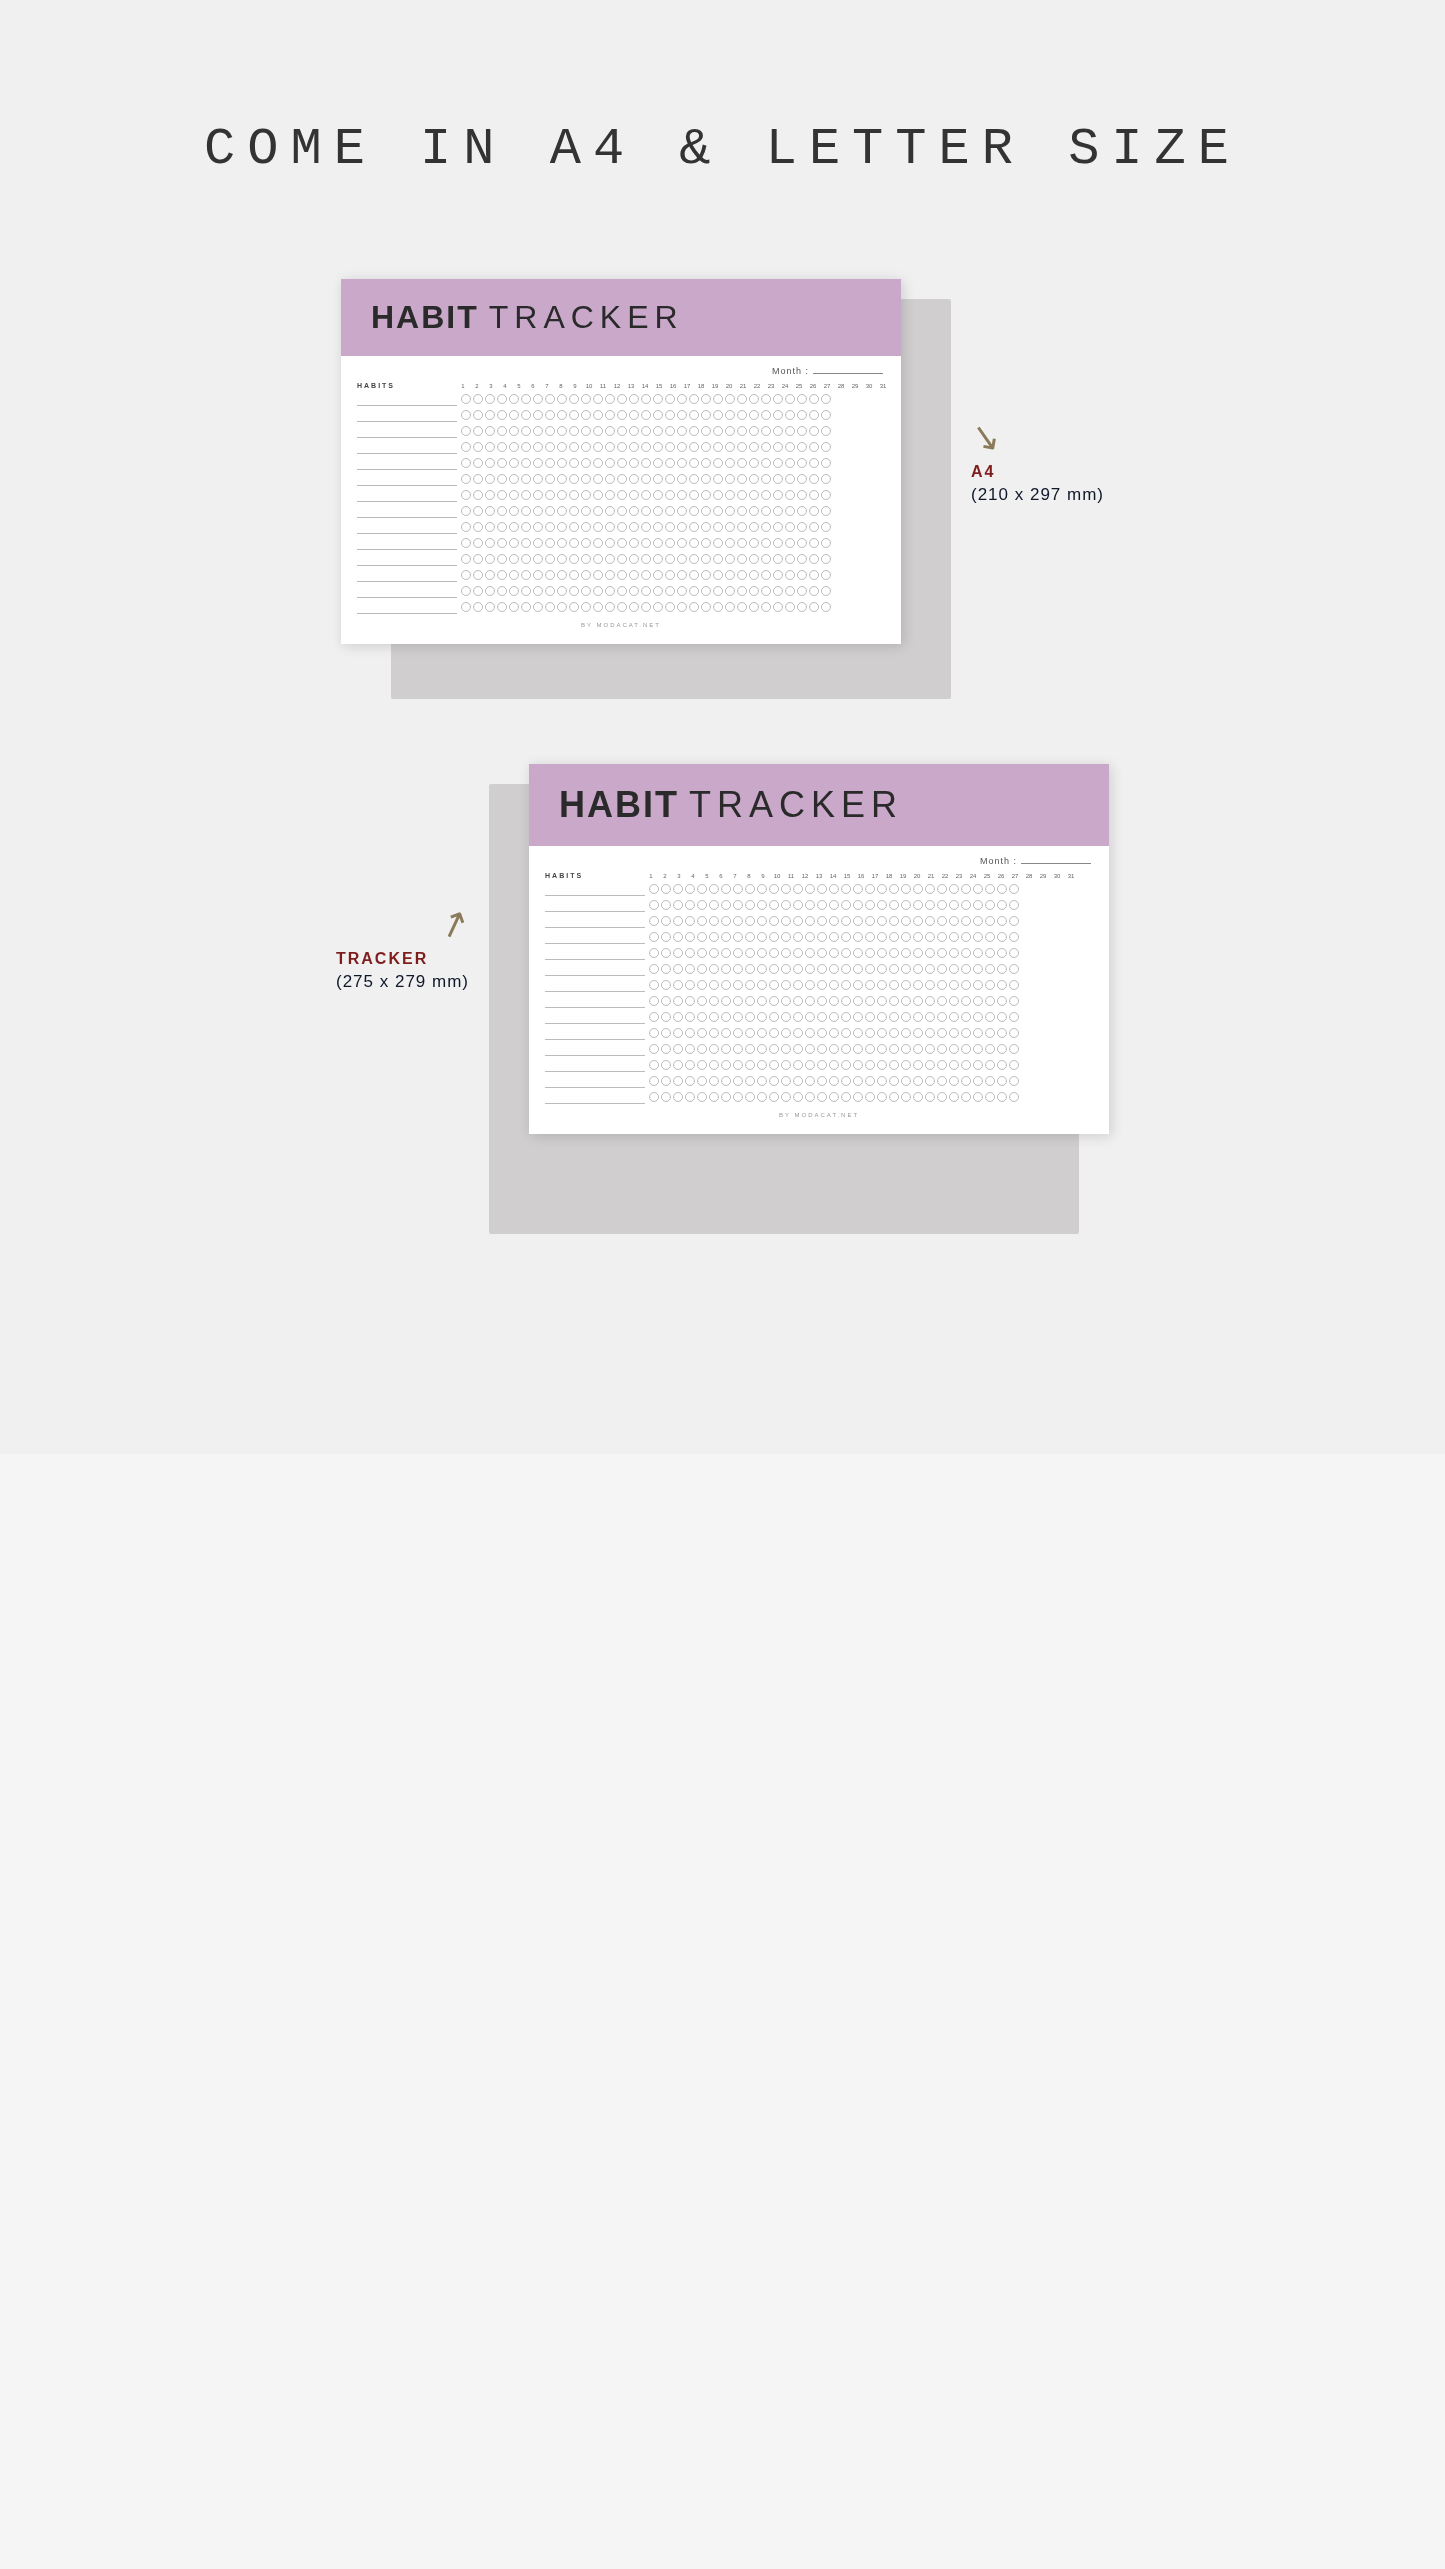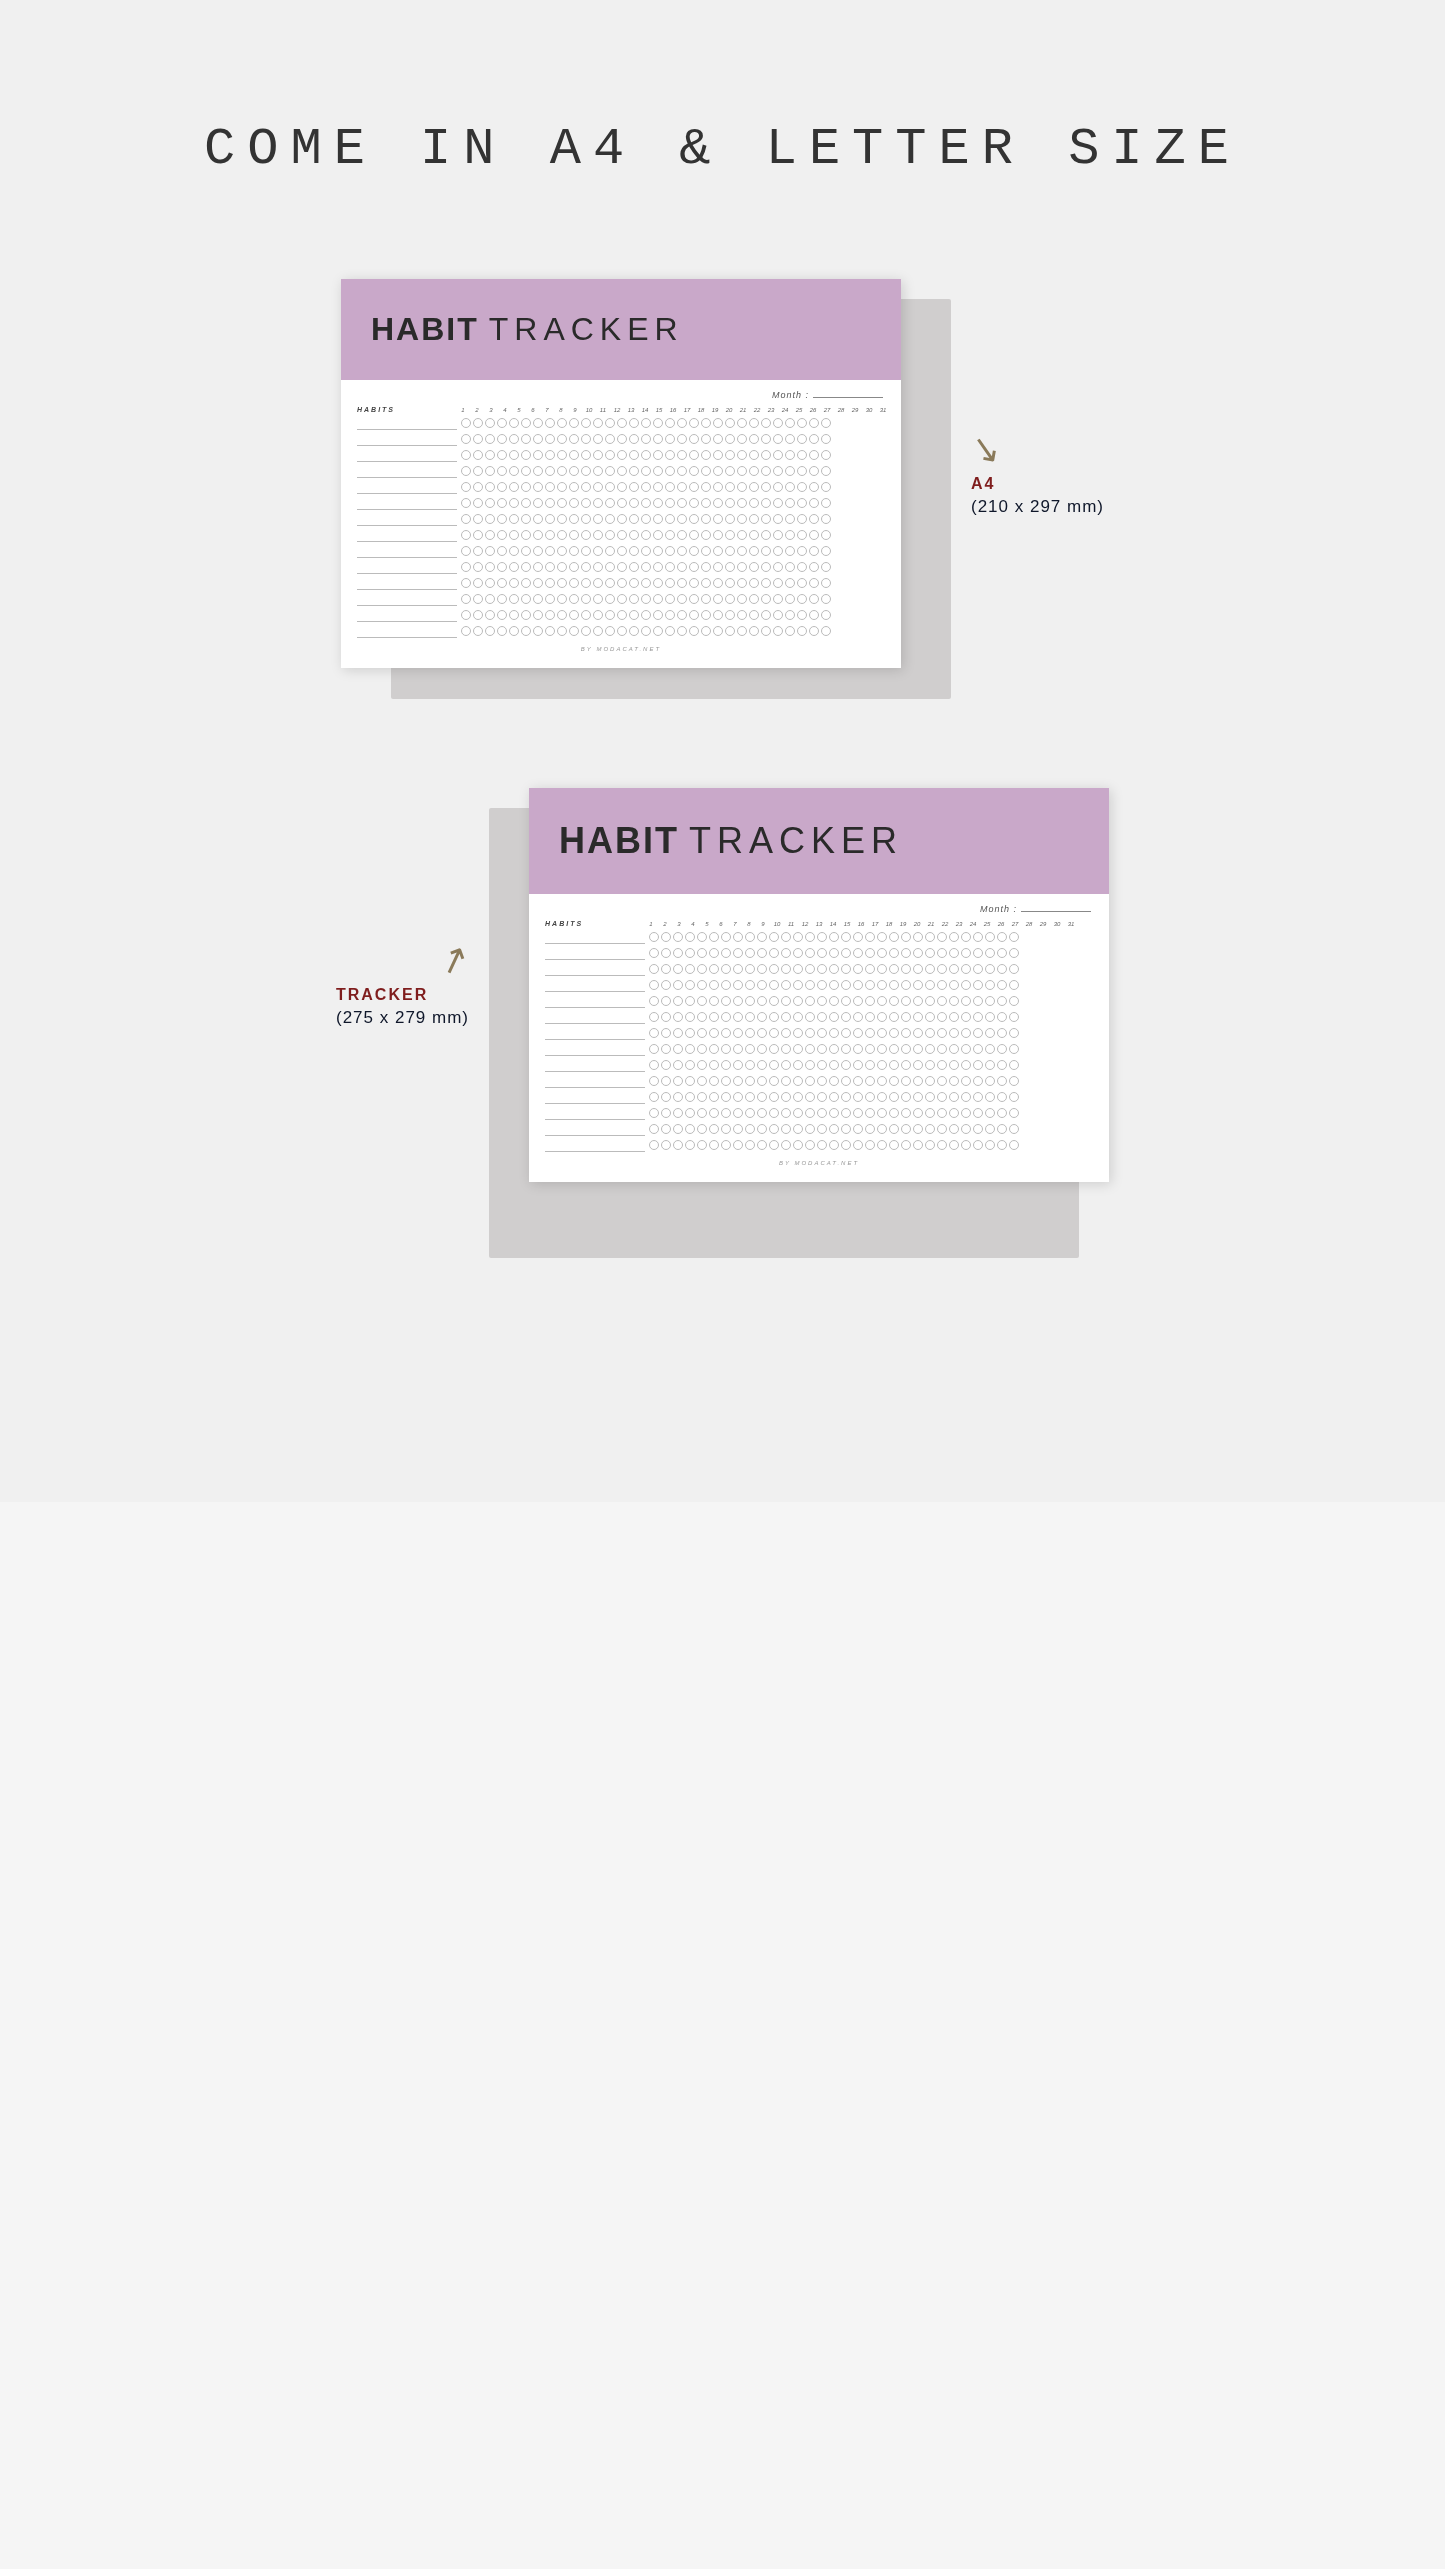--- a/index.html
+++ b/index.html
@@ -66,21 +66,21 @@
     .a4-card {
       position: relative;
       width: 560px;
       background: #fff;
       box-shadow: 2px 2px 12px rgba(0,0,0,0.15);
       z-index: 2;
     }
 
     .tracker-header {
       background: #c9a8c9;
-      padding: 32px 30px;
+      padding: 20px 30px;
       display: flex;
       align-items: center;
     }
 
     .tracker-header .habit-bold {
       font-family: Arial, sans-serif;
       font-weight: 900;
       font-size: 32px;
       color: #2a2a2a;
       letter-spacing: 2px;
@@ -92,21 +92,20 @@
       font-weight: 300;
       font-size: 32px;
       color: #2a2a2a;
       letter-spacing: 6px;
       text-transform: uppercase;
       margin-left: 10px;
     }
 
     .tracker-body {
       padding: 10px 16px 16px 16px;
-      font-style: italic;
     }
 
     .month-row {
       display: flex;
       justify-content: flex-end;
       margin-bottom: 6px;
       padding-right: 2px;
     }
 
     .month-label {

